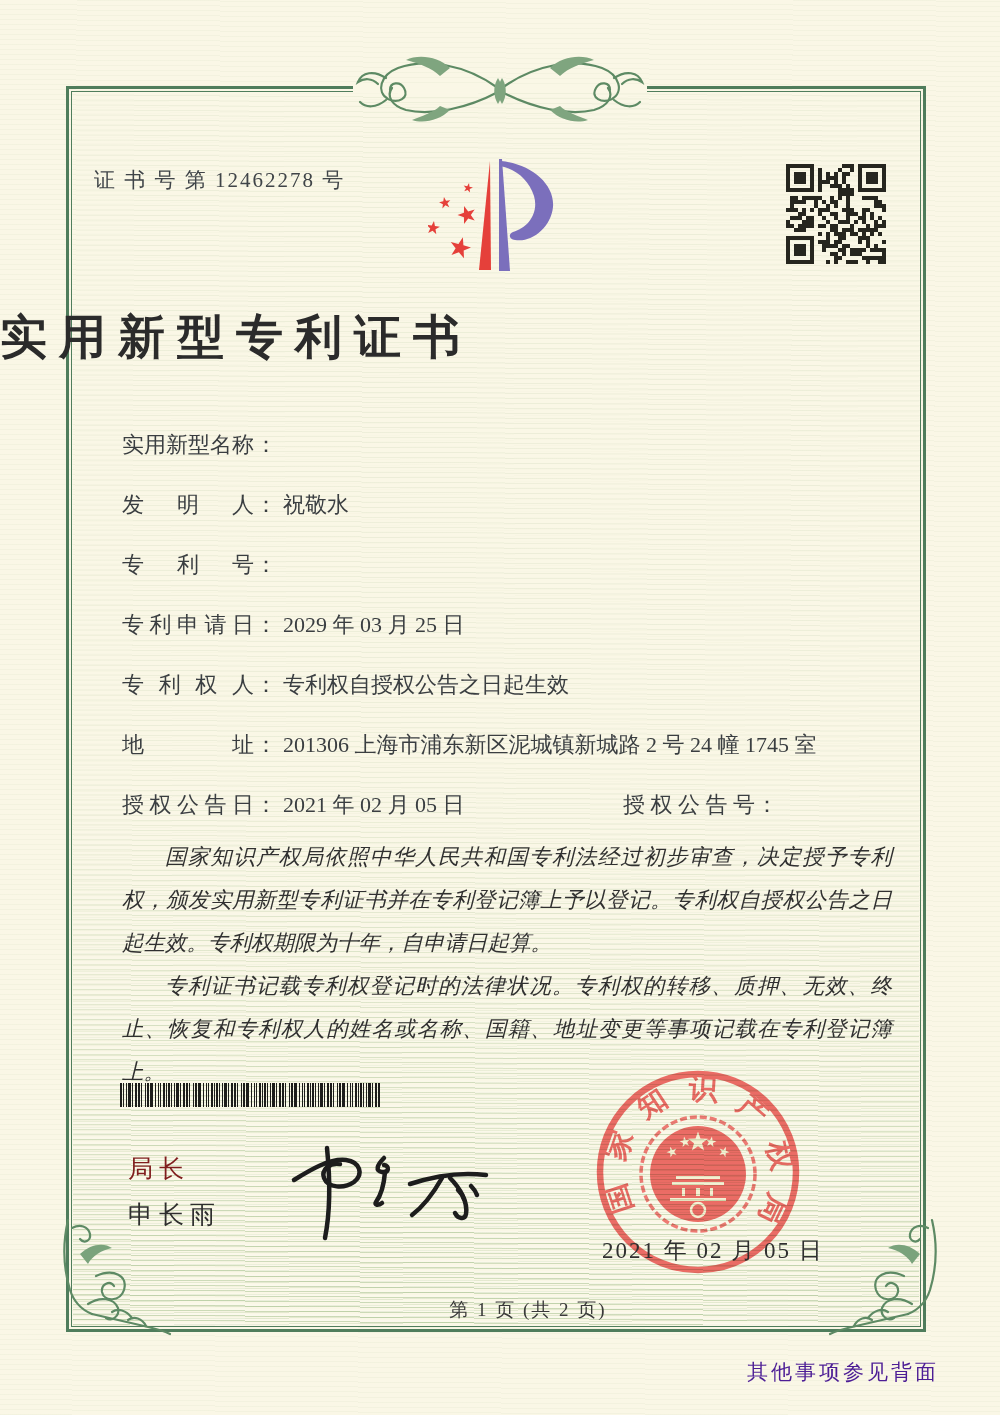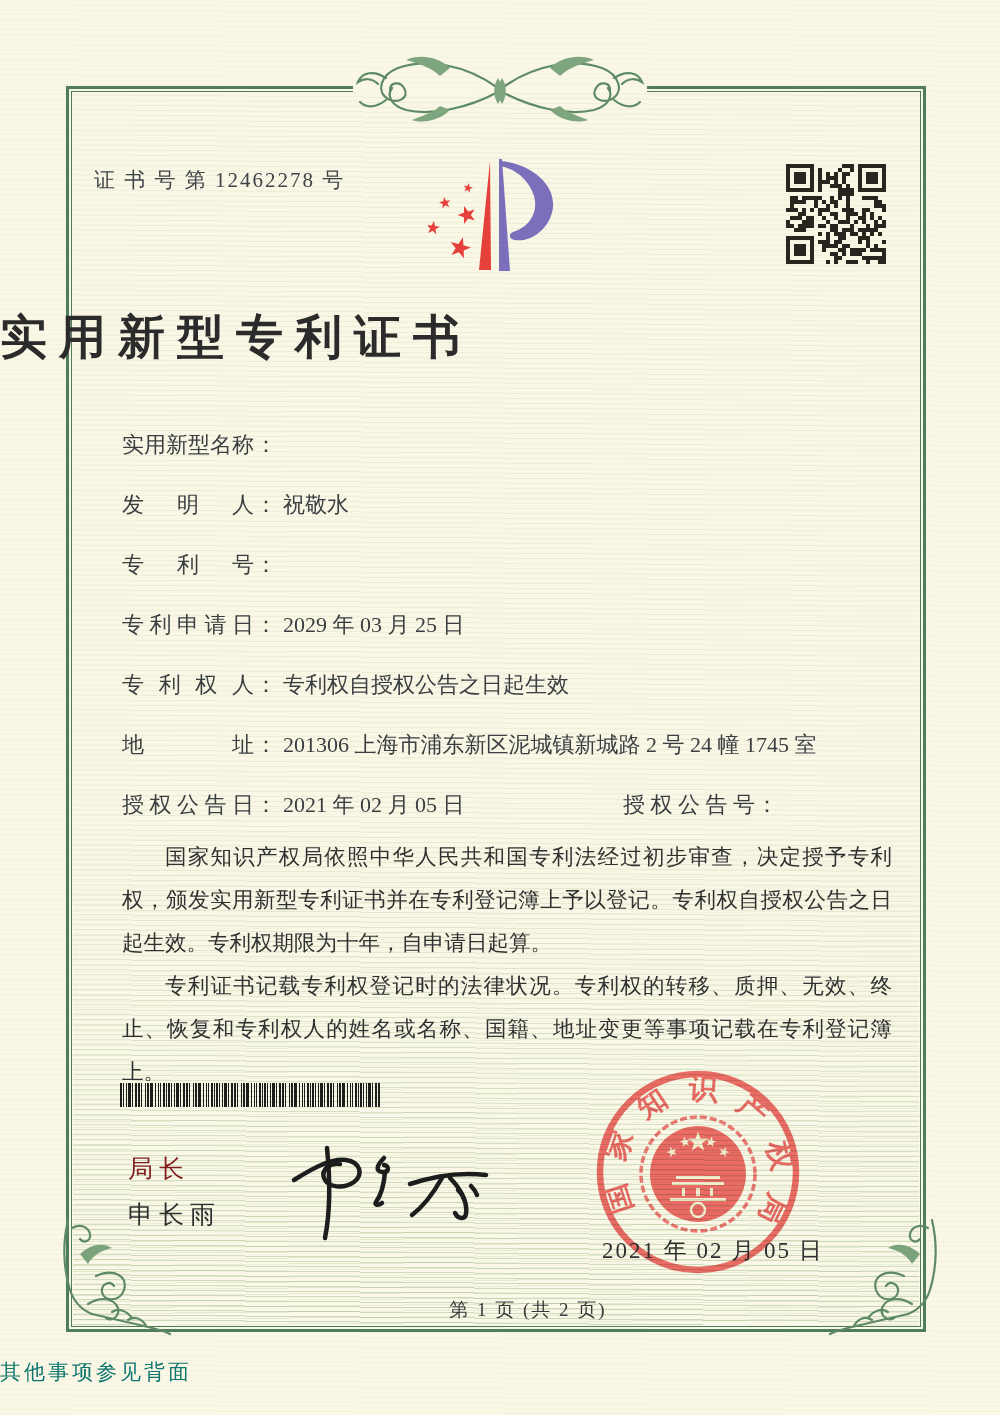--- a/index.html
+++ b/index.html
@@ -23,27 +23,27 @@
   .abs{position:absolute;}
   .cert-no{left:94px;top:166px;font-size:21px;letter-spacing:2px;color:#3f4448;}
   .title{left:0;top:306px;width:1000px;font-size:47px;font-weight:bold;letter-spacing:12px;color:#2b2b2b;}
   .fields{left:122px;top:430px;width:770px;font-size:22px;color:#3a3e41;}
   .frow{display:flex;align-items:flex-start;line-height:30px;margin-bottom:30px;}
   .flabel{display:inline-block;width:132px;text-align:justify;text-align-last:justify;-moz-text-align-last:justify;}
   .fcolon{display:inline-block;margin:0 6px 0 1px;}
   .fvalue{display:inline-block;}
   .grant-first{width:300px;}
   .grant-gap{width:40px;}
-  .body-text{left:122px;top:836px;width:770px;font-size:21.5px;line-height:43px;color:#303030;text-align:justify;}
+  .body-text{left:122px;top:836px;width:770px;font-size:21.5px;line-height:43px;color:#303030;text-align:justify;font-style:italic;}
   .body-text p{margin:0;text-indent:2em;}
   .director-title{left:128px;top:1152px;font-size:25px;letter-spacing:6px;color:#7f1d1d;}
   .director-name{left:128px;top:1198px;font-size:25px;letter-spacing:6px;color:#2e2e2e;}
   .seal-date{left:602px;top:1235px;font-size:23px;letter-spacing:2px;color:#2f2f2f;z-index:7;}
   .page-no{left:0;top:1297px;width:1000px;text-align:center;font-size:19px;letter-spacing:2px;color:#3a3a3a;margin-left:28px;}
-  .back-note{left:0;top:1358px;width:939px;text-align:left;font-size:21px;letter-spacing:3px;color:#0f766e;}
+  .back-note{left:0;top:1358px;width:939px;text-align:right;font-size:21px;letter-spacing:3px;color:#4c1d95;}
   svg{display:block;}
   .seal-svg{opacity:0.9;mix-blend-mode:multiply;z-index:6;}
 </style>
 </head>
 <body>
 
 <div class="page">
 
   <div class="paper-waves"></div>
 

